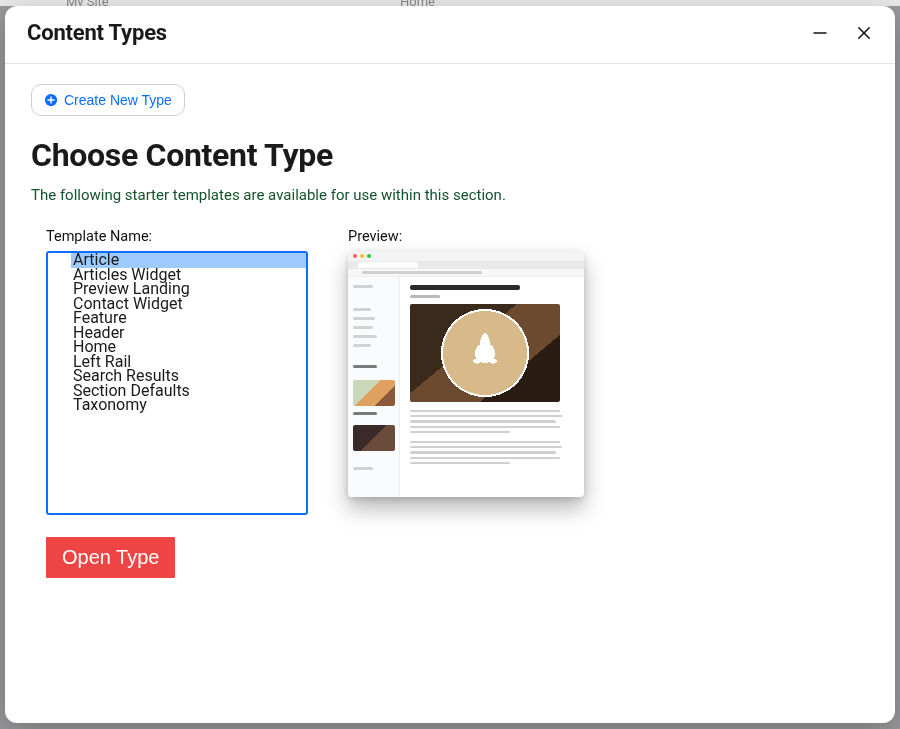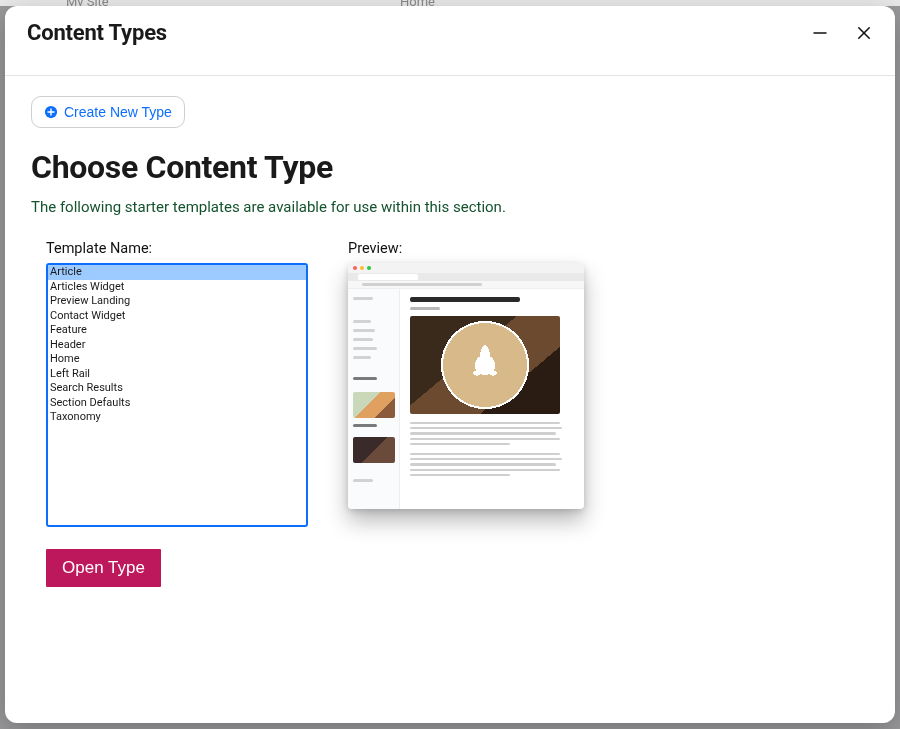--- a/index.html
+++ b/index.html
@@ -43,21 +43,21 @@
       box-shadow: 0 8px 30px rgba(0,0,0,0.25);
       display: flex;
       flex-direction: column;
       overflow: hidden;
     }
 
     .modal-header {
       display: flex;
       align-items: center;
       justify-content: space-between;
-      padding: 14px 22px 30px 22px;
+      padding: 14px 22px 18px 22px;
       border-bottom: 1px solid #e3e3e3;
     }
     .modal-title {
       font-size: 22px;
       font-weight: 700;
       letter-spacing: -0.2px;
     }
     .header-actions {
       display: flex;
       align-items: center;
@@ -125,39 +125,40 @@
       color: #111;
       margin-bottom: 6px;
     }
 
     .listbox {
       width: 262px;
       height: 264px;
       border: 2px solid #0d6efd;
       border-radius: 3px;
       overflow: auto;
-      font-size: 11px;
+      font-size: 16px;
       line-height: 14.5px;
       background: #fff;
+      padding-left: 23px;
     }
     .listbox .opt {
       padding: 0 2px;
       cursor: pointer;
       white-space: nowrap;
     }
     .listbox .opt.selected {
       background: #9ecbff;
     }
 
     .btn-primary {
       margin-top: 22px;
       display: inline-block;
-      background: #be185d;
+      background: #ef4444;
       color: #fff;
-      font-size: 17px;
+      font-size: 20px;
       font-weight: 500;
       padding: 9px 16px;
       border: none;
       border-radius: 1px;
       cursor: pointer;
     }
 
     
     .preview-wrap {
       margin-top: 4px;

